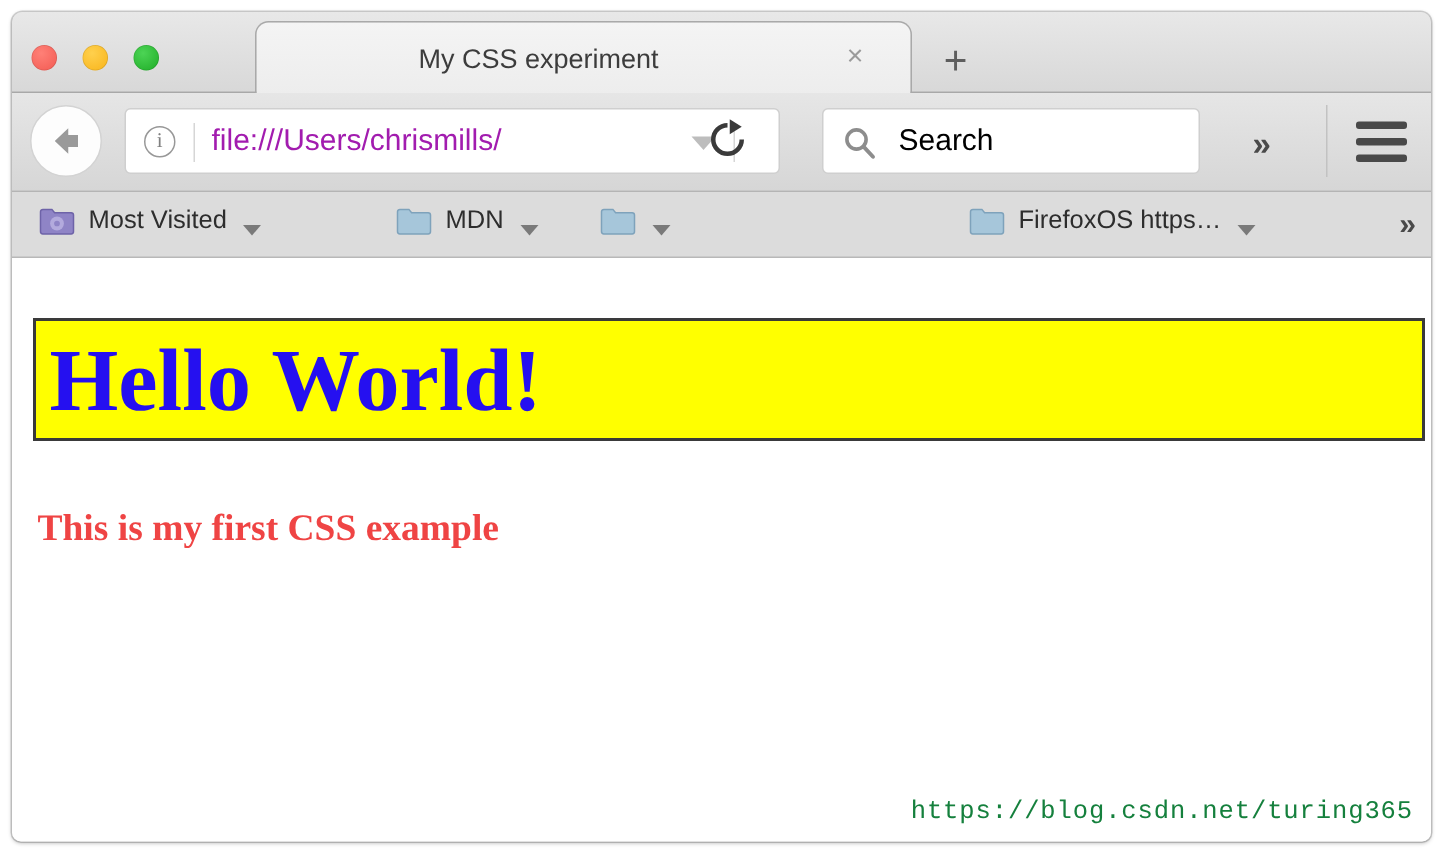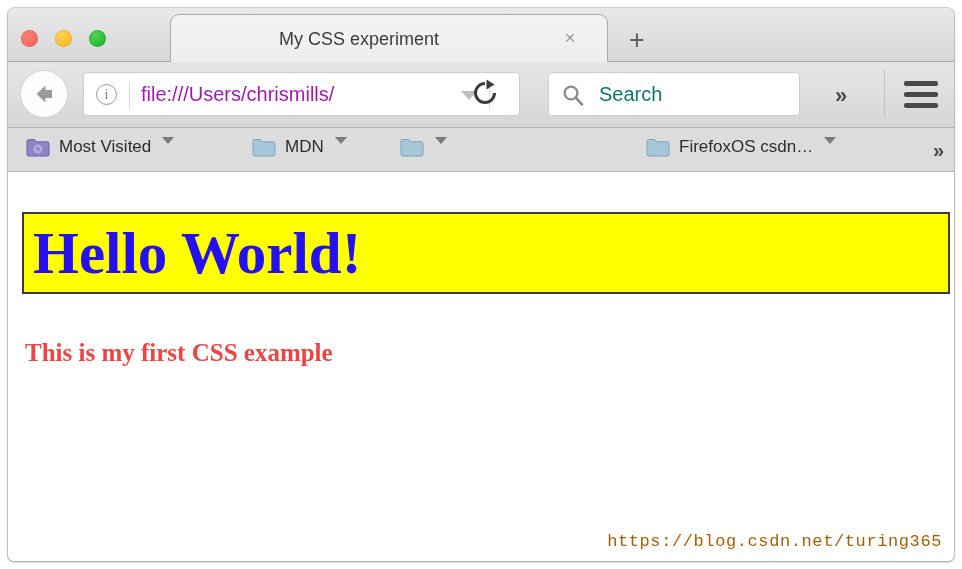--- a/index.html
+++ b/index.html
@@ -200,21 +200,21 @@
     border: 1px solid #cfcfcf;
     border-radius: 4px;
     box-sizing: border-box;
   }
   #search-icon { position: absolute; left: 12px; top: 10px; }
   #search-placeholder {
     position: absolute;
     left: 50px;
     top: 10px;
     font-size: 20px;
-    color: #0f766e;
+    color: #000000;
   }
 
   #nav-overflow-button {
     position: absolute;
     left: 827px;
     top: 21px;
     font-size: 22px;
     color: #4a4a4a;
     font-weight: bold;
     letter-spacing: -2px;
@@ -247,21 +247,21 @@
   #bookmarks-toolbar {
     position: relative;
     height: 43px;
     background: #dcdcdc;
     border-bottom: 1px solid #b8b8b8;
   }
   .bookmark-item {
     position: absolute;
     top: 9px;
     display: flex;
-    align-items: flex-start;
+    align-items: flex-end;
     gap: 9px;
     white-space: nowrap;
   }
   .bookmark-label {
     font-size: 17px;
     color: #2d2d2d;
   }
   .bookmark-caret {
     width: 0; height: 0;
     border-left: 6px solid transparent;
@@ -314,21 +314,21 @@
     font-weight: bold;
     color: #ef4444;
     white-space: nowrap;
   }
   #watermark {
     position: absolute;
     right: 12px;
     bottom: 11px;
     font-family: "Liberation Mono", monospace;
     font-size: 17px;
-    color: #a16207;
+    color: #15803d;
     letter-spacing: 0.6px;
     white-space: nowrap;
   }
 </style>
 </head>
 <body>
 
 <div id="browser-window">
 
   <div id="tab-strip">
@@ -403,21 +403,21 @@
         <svg width="24" height="20" viewBox="0 0 24 20">
           <path d="M1 4.2 A1.6 1.6 0 0 1 2.6 2.6 L8.6 2.6 L10.4 4.8 L21.4 4.8 A1.6 1.6 0 0 1 23 6.4 L23 17.4 A1.6 1.6 0 0 1 21.4 19 L2.6 19 A1.6 1.6 0 0 1 1 17.4 Z" fill="#8f84c6" stroke="#6e63a8" stroke-width="1"></path>
           <circle cx="12" cy="12" r="4.6" fill="#b3aadd"></circle>
           <circle cx="12" cy="12" r="1.9" fill="#8f84c6"></circle>
         </svg>
       </span>
       <span class="bookmark-label">Most Visited</span>
       <span class="bookmark-caret"></span>
     </div>
 
-    <div class="bookmark-item" style="left:244px">
+    <div class="bookmark-item" style="left:256px">
       <span class="folder-icon">
         <svg width="24" height="20" viewBox="0 0 24 20">
           <path d="M1 4.2 A1.6 1.6 0 0 1 2.6 2.6 L8.6 2.6 L10.4 4.8 L21.4 4.8 A1.6 1.6 0 0 1 23 6.4 L23 17.4 A1.6 1.6 0 0 1 21.4 19 L2.6 19 A1.6 1.6 0 0 1 1 17.4 Z" fill="#a6c6da" stroke="#7ea2bb" stroke-width="1"></path>
         </svg>
       </span>
       <span class="bookmark-label">MDN</span>
       <span class="bookmark-caret"></span>
     </div>
 
     <div class="bookmark-item" style="left:392px">
@@ -428,21 +428,21 @@
       </span>
       <span class="bookmark-caret"></span>
     </div>
 
     <div class="bookmark-item" style="left:638px">
       <span class="folder-icon">
         <svg width="24" height="20" viewBox="0 0 24 20">
           <path d="M1 4.2 A1.6 1.6 0 0 1 2.6 2.6 L8.6 2.6 L10.4 4.8 L21.4 4.8 A1.6 1.6 0 0 1 23 6.4 L23 17.4 A1.6 1.6 0 0 1 21.4 19 L2.6 19 A1.6 1.6 0 0 1 1 17.4 Z" fill="#a6c6da" stroke="#7ea2bb" stroke-width="1"></path>
         </svg>
       </span>
-      <span class="bookmark-label">FirefoxOS csdn…</span>
+      <span class="bookmark-label">FirefoxOS https…</span>
       <span class="bookmark-caret"></span>
     </div>
 
     <div id="bookmarks-overflow-button">»</div>
   </div>
 
   <div id="page-content">
     <div id="page-heading">Hello World!</div>
     <div id="page-paragraph">This is my first CSS example</div>
     <div id="watermark">https://blog.csdn.net/turing365</div>

